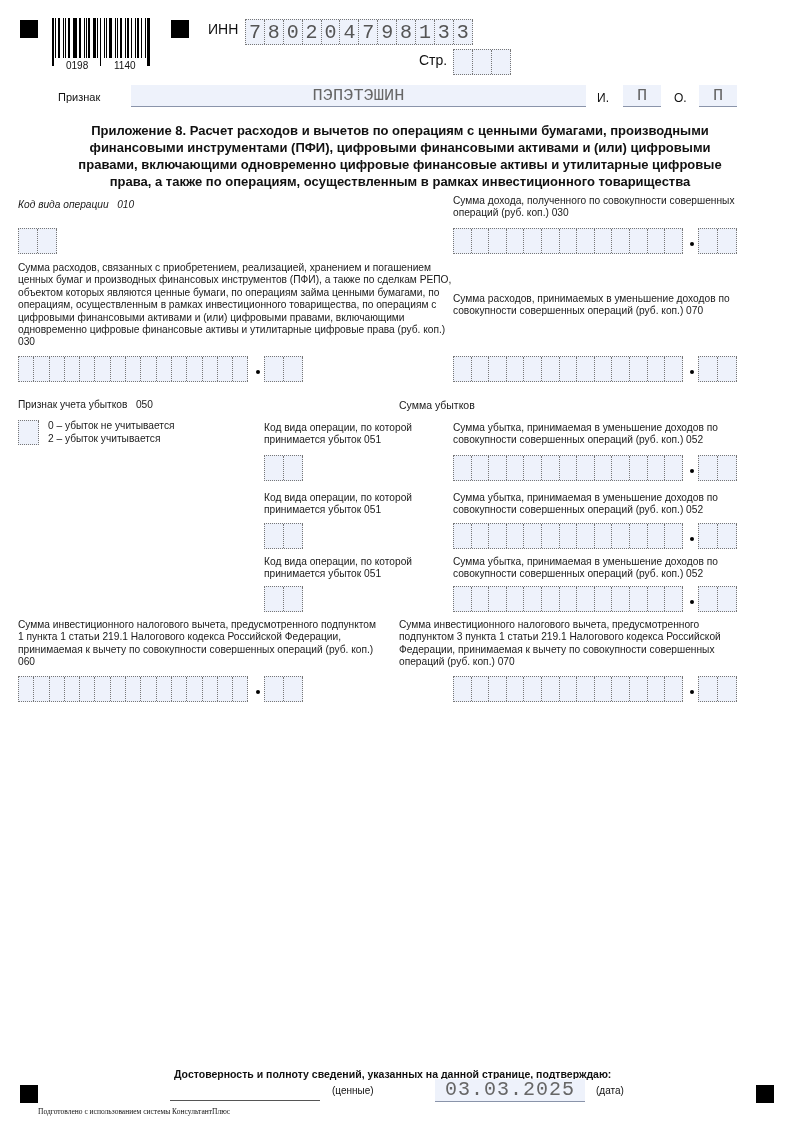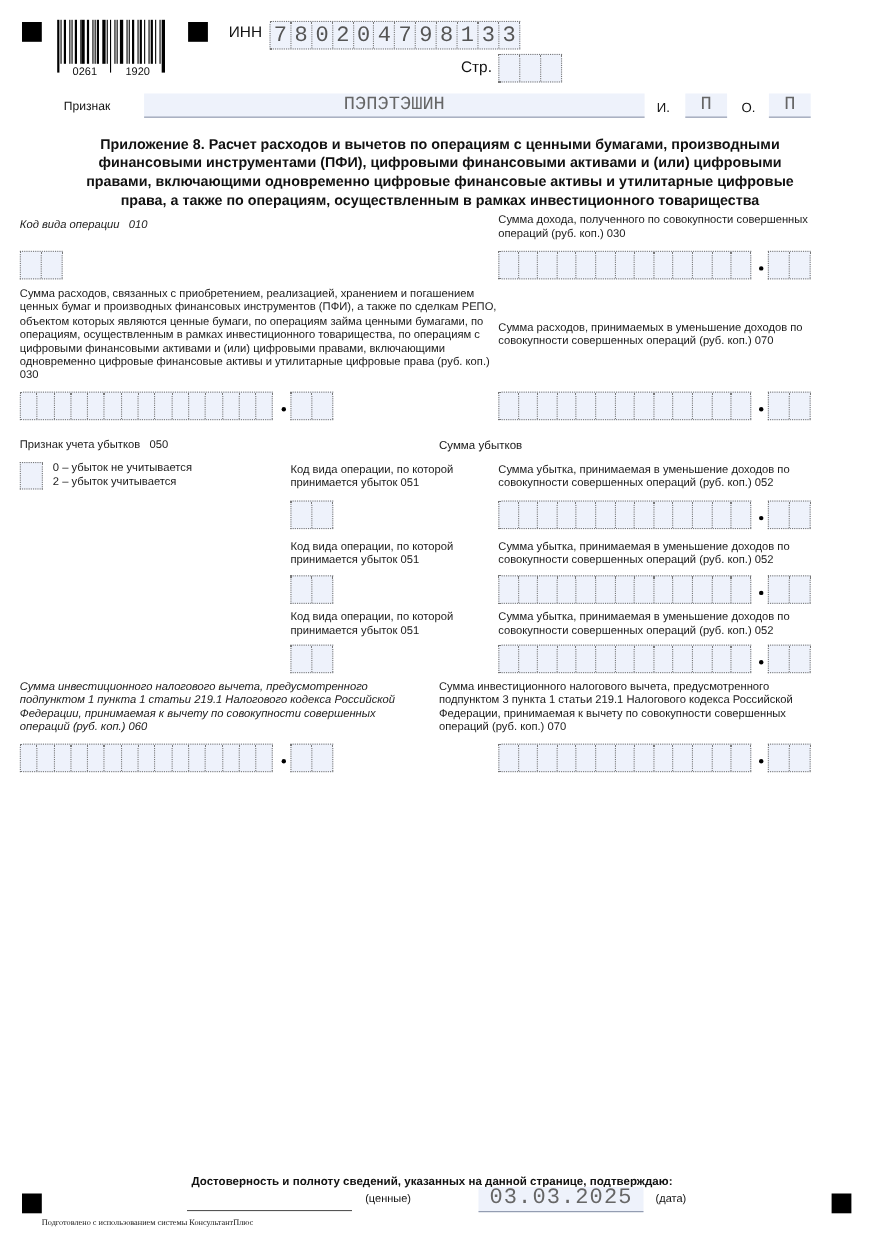--- a/index.html
+++ b/index.html
@@ -53,22 +53,22 @@
     <span style="width: 2px; height: 40px; margin-right: 3px;"></span>
     <span style="width: 1px; height: 40px; margin-right: 1px;"></span>
     <span style="width: 3px; height: 40px; margin-right: 2px;"></span>
     <span style="width: 1px; height: 40px; margin-right: 3px;"></span>
     <span style="width: 1px; height: 40px; margin-right: 1px;"></span>
     <span style="width: 2px; height: 40px; margin-right: 2px;"></span>
     <span style="width: 1px; height: 40px; margin-right: 3px;"></span>
     <span style="width: 2px; height: 40px; margin-right: 1px;"></span>
     <span style="width: 3px; height: 48px; margin-right: 2px;"></span>
   </div>
-<div class="abs" style="left:66px;top:60px;font-size:10px;">0261</div>
-<div class="abs" style="left:114px;top:60px;font-size:10px;">1920</div>
+<div class="abs" style="left:66px;top:60px;font-size:10px;">0198</div>
+<div class="abs" style="left:114px;top:60px;font-size:10px;">1140</div>
 
 <div class="abs" style="left:208px;top:21px;font-size:14px;">ИНН</div>
 <div class="cells" style="left:245px;top:19px;" id="inn-cells">
     <div class="cell" style="width: 18.9px;">7</div>
     <div class="cell" style="width: 18.9px;">8</div>
     <div class="cell" style="width: 18.9px;">0</div>
     <div class="cell" style="width: 18.9px;">2</div>
     <div class="cell" style="width: 18.9px;">0</div>
     <div class="cell" style="width: 18.9px;">4</div>
     <div class="cell" style="width: 18.9px;">7</div>
@@ -252,21 +252,21 @@
     <div class="cell" style="width: 17.6px;"></div>
     <div class="cell" style="width: 17.6px;"></div>
     <div class="cell" style="width: 17.6px;"></div>
   </div>
 <div class="dot" style="left:690px;top:600px;"></div>
 <div class="cells" style="left:698px;top:586px;">
     <div class="cell" style="width: 19px;"></div>
     <div class="cell" style="width: 19px;"></div>
   </div>
 
-<div class="lbl" style="left:18px;top:619px;width:360px;font-style:italic;">Сумма инвестиционного налогового вычета, предусмотренного подпунктом 1 пункта 1 статьи 219.1 Налогового кодекса Российской Федерации, принимаемая к вычету по совокупности совершенных операций (руб. коп.)  060</div>
+<div class="lbl" style="left:18px;top:619px;width:360px;">Сумма инвестиционного налогового вычета, предусмотренного подпунктом 1 пункта 1 статьи 219.1 Налогового кодекса Российской Федерации, принимаемая к вычету по совокупности совершенных операций (руб. коп.)  060</div>
 <div class="cells" style="left:18px;top:676px;">
     <div class="cell" style="width: 15.3px;"></div>
     <div class="cell" style="width: 15.3px;"></div>
     <div class="cell" style="width: 15.3px;"></div>
     <div class="cell" style="width: 15.3px;"></div>
     <div class="cell" style="width: 15.3px;"></div>
     <div class="cell" style="width: 15.3px;"></div>
     <div class="cell" style="width: 15.3px;"></div>
     <div class="cell" style="width: 15.3px;"></div>
     <div class="cell" style="width: 15.3px;"></div>

